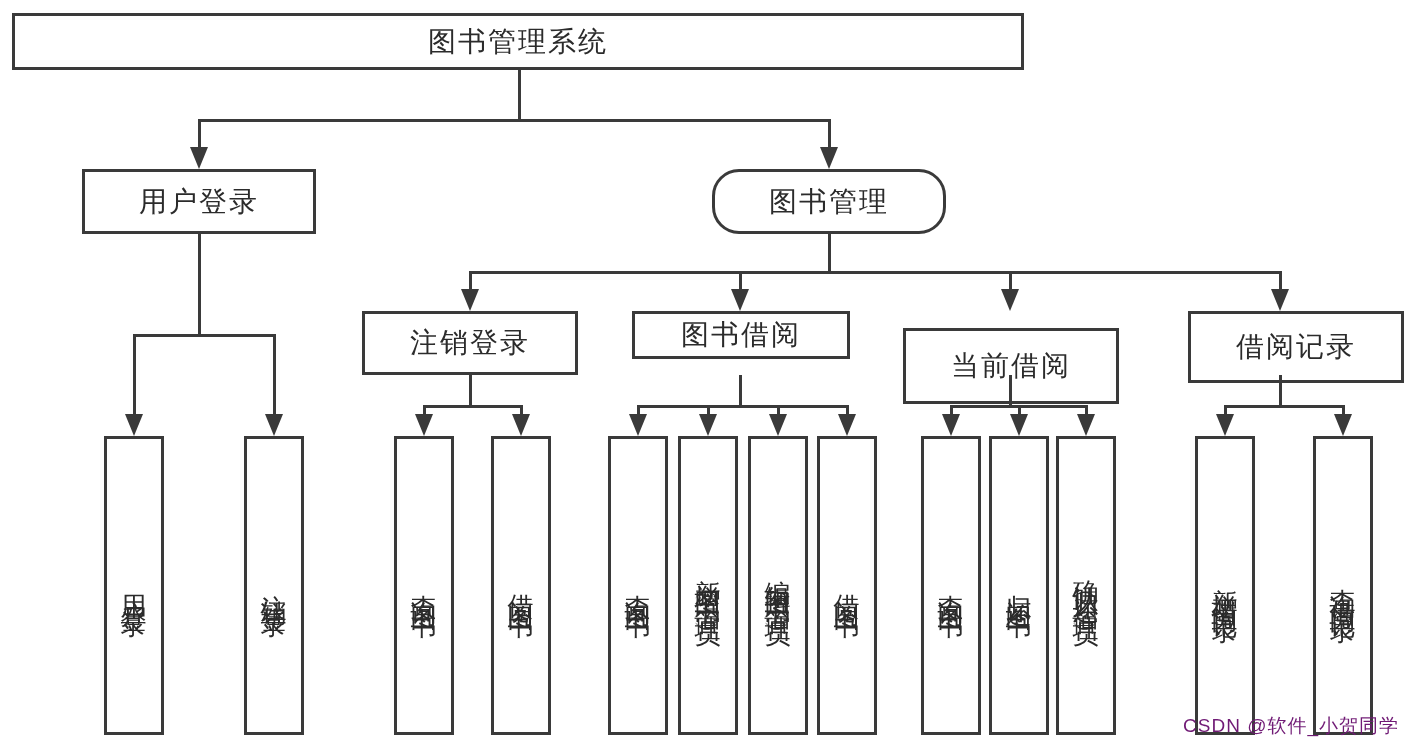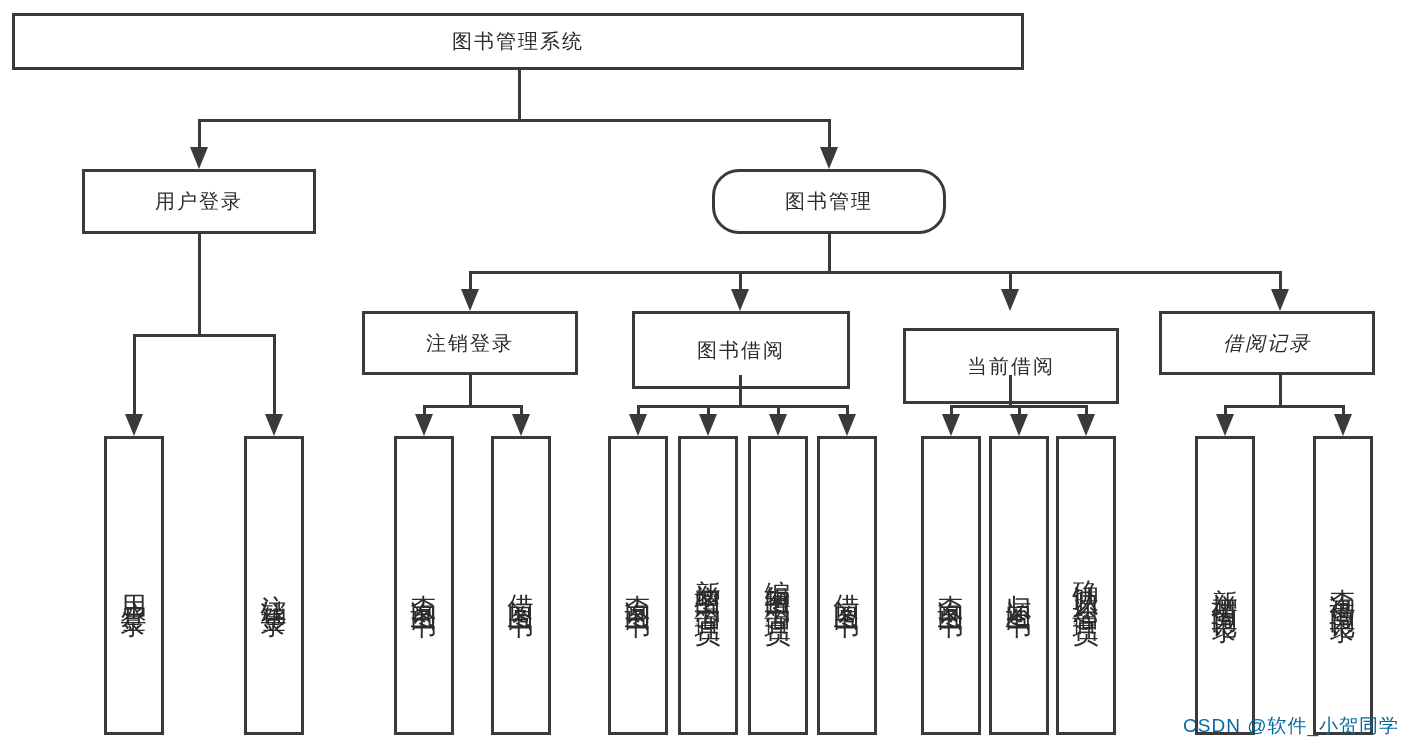--- a/index.html
+++ b/index.html
@@ -5,34 +5,34 @@
   html,body{margin:0;padding:0;background:#ffffff;}
   .canvas{
     position:relative;width:1405px;height:747px;background:#ffffff;overflow:hidden;
     font-family:"Liberation Sans","DejaVu Sans",sans-serif;
   }
   .node{
     position:absolute;box-sizing:border-box;background:#ffffff;
     border:3px solid #3a3a3a;display:flex;align-items:center;justify-content:center;
     color:#2b2b2b;
   }
-  .hnode{font-size:20px;letter-spacing:2px;font-weight:400;text-align:right;}
+  .hnode{font-size:28px;letter-spacing:2px;font-weight:400;text-align:right;}
   .vnode{
     writing-mode:vertical-rl;text-orientation:mixed;
     font-size:26px;letter-spacing:6px;line-height:1;
   }
   .hline,.vline{position:absolute;background:#3a3a3a;}
   .arrow{
     position:absolute;width:0;height:0;
     border-left:9px solid transparent;border-right:9px solid transparent;
     border-top:22px solid #3a3a3a;
   }
   .watermark{
     position:absolute;right:6px;bottom:8px;z-index:5;
-    font-size:19px;color:#0369a1;letter-spacing:1px;white-space:nowrap;
+    font-size:19px;color:#701a75;letter-spacing:1px;white-space:nowrap;
   }
 </style>
 </head>
 <body>
 
 <div class="canvas">
 
   <div class="node hnode" style="left:12px;top:13px;width:1012px;height:57px;">
     <span>图书管理系统</span>
   </div>
@@ -42,29 +42,29 @@
   </div>
 
   <div class="node hnode" style="left:712px;top:169px;width:234px;height:65px;border-radius:27px;">
     <span>图书管理</span>
   </div>
 
   <div class="node hnode" style="left:362px;top:311px;width:216px;height:64px;">
     <span>注销登录</span>
   </div>
 
-  <div class="node hnode" style="left:632px;top:311px;width:218px;height:78px;">
+  <div class="node hnode" style="left:632px;top:311px;width:218px;height:48px;">
     <span>图书借阅</span>
   </div>
 
   <div class="node hnode" style="left:903px;top:328px;width:216px;height:76px;">
     <span>当前借阅</span>
   </div>
 
-  <div class="node hnode" style="left:1159px;top:311px;width:216px;height:64px;font-style:italic;">
+  <div class="node hnode" style="left:1188px;top:311px;width:216px;height:72px;">
     <span>借阅记录</span>
   </div>
 
   <div class="node vnode" style="left:104px;top:436px;width:60px;height:299px;">
     <span>用户登录</span>
   </div>
   <div class="node vnode" style="left:244px;top:436px;width:60px;height:299px;">
     <span>注销登录</span>
   </div>
 

